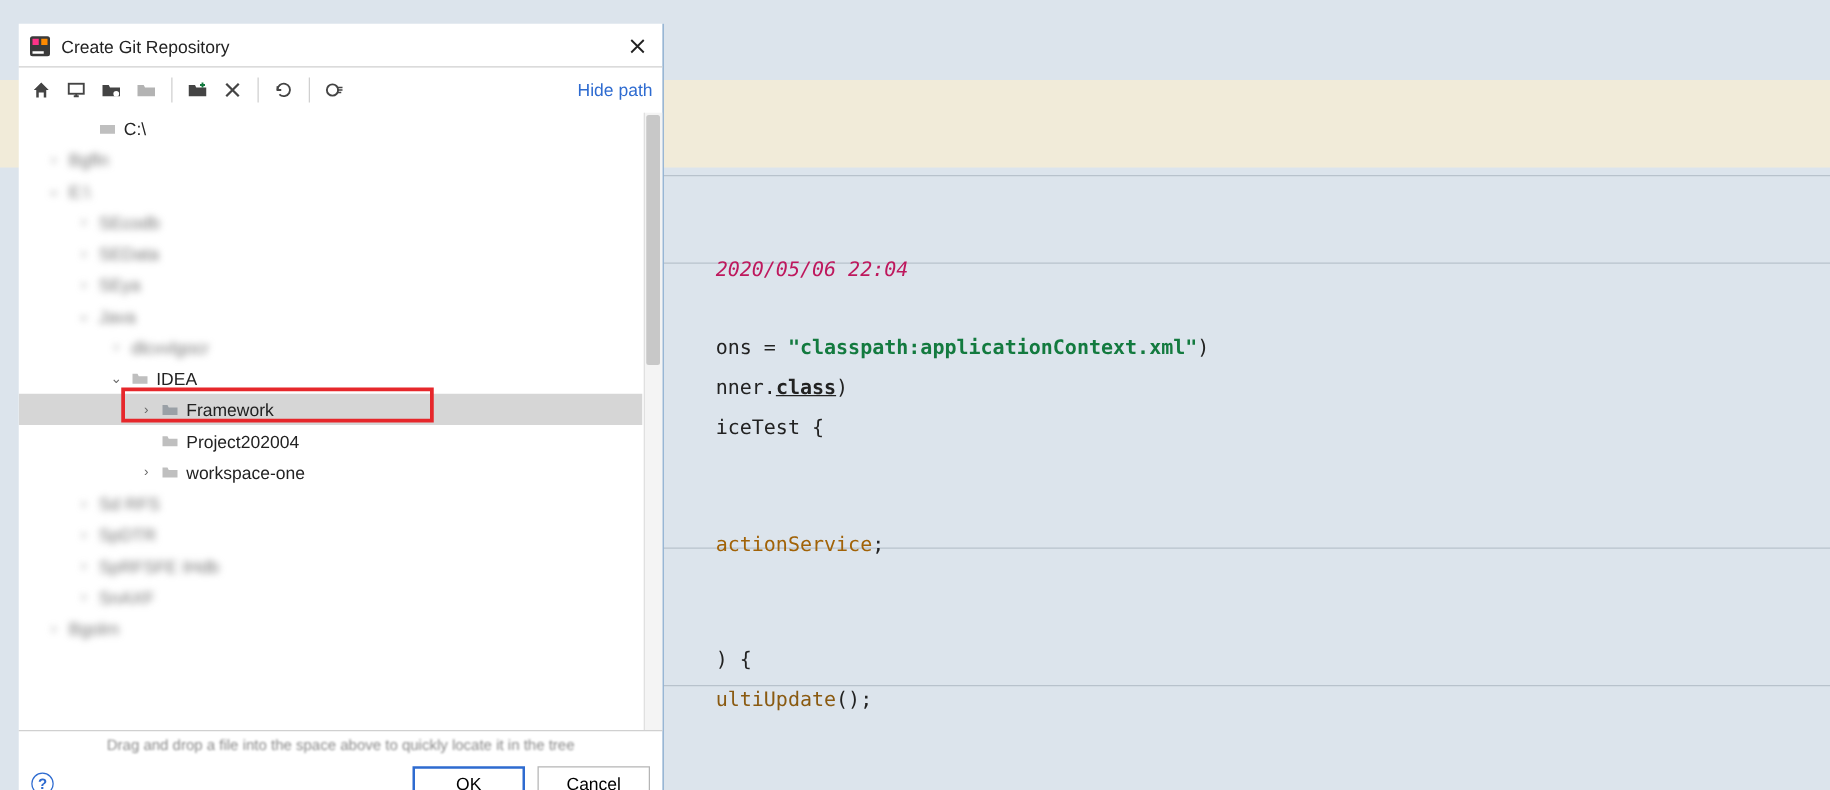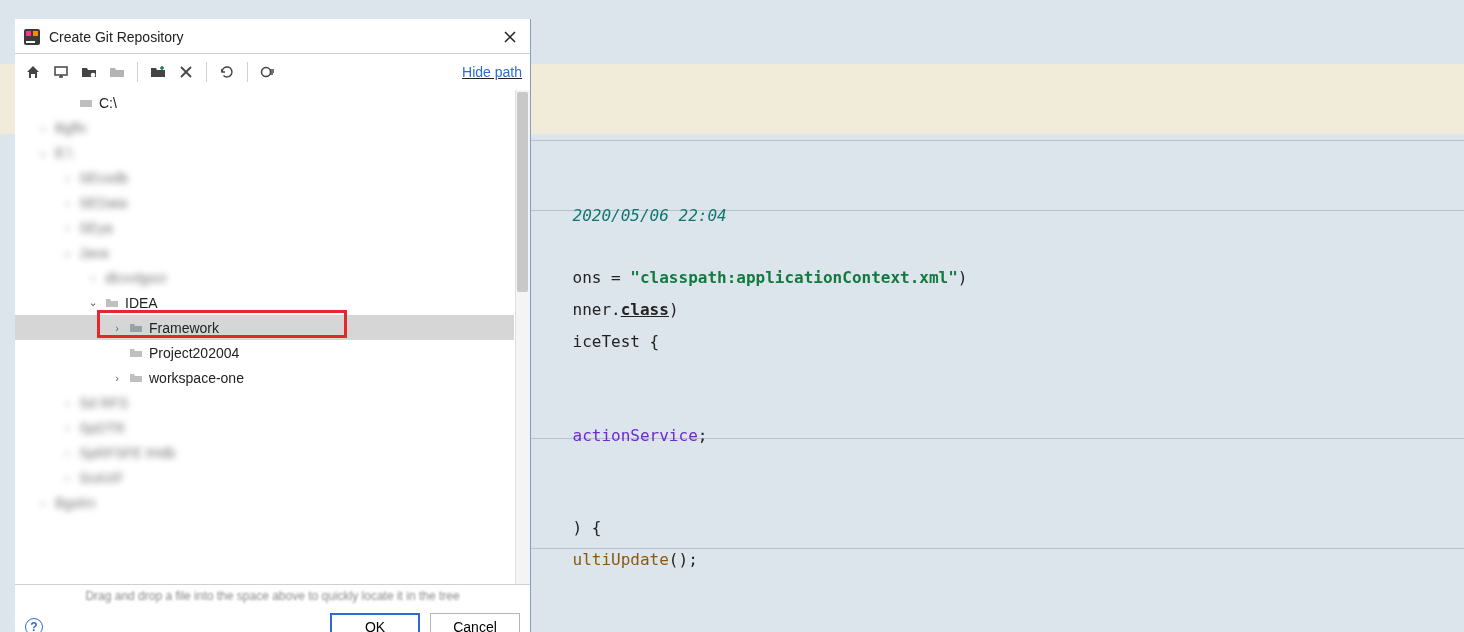--- a/index.html
+++ b/index.html
@@ -19,24 +19,24 @@
     inset: 0;
     background: #dce4ec;
     font-family: "Consolas", monospace;
     font-size: 16px;
     line-height: 32px;
     color: #222;
     white-space: pre;
   }
   .code-bg .row-light { background: #f1ebd9; height: 70px; }
   .code-bg .pad { padding-left: 534px; }
-  .c-comment { color: #0f766e; font-style: italic; }
+  .c-comment { color: #be185d; font-style: italic; }
   .c-str { color: #137a3f; font-weight: bold; }
   .c-kw  { font-weight: bold; text-decoration: underline; }
-  .c-id  { color: #6d28d9; margin-top: 17px; }
+  .c-id  { color: #a16207; margin-top: 17px; }
   .c-fn  { color: #8a5a11; }
   .divider {
     position: absolute;
     left: 530px; right: 0;
     border-top: 1px solid #b8c2cc;
   }
   .div1 { top: 140px; }
   .div2 { top: 210px; }
   .div3 { top: 438px; }
   .div4 { top: 548px; }
@@ -72,21 +72,20 @@
   .instruction {
     padding: 8px 6px 12px 6px;
     font-size: 14px;
   }
   .sep { border-top: 1px solid #d0d0d0; }
   .toolbar {
     display: flex;
     align-items: center;
     padding: 6px 6px;
     gap: 4px;
-    text-decoration: underline;
   }
   .toolbar .ico {
     width: 24px; height: 24px;
     display:flex; align-items:center; justify-content:center;
     color: #555;
     border-radius: 3px;
     cursor: pointer;
   }
   .toolbar .vsep {
     width: 1px; height: 20px; background: #d0d0d0;

